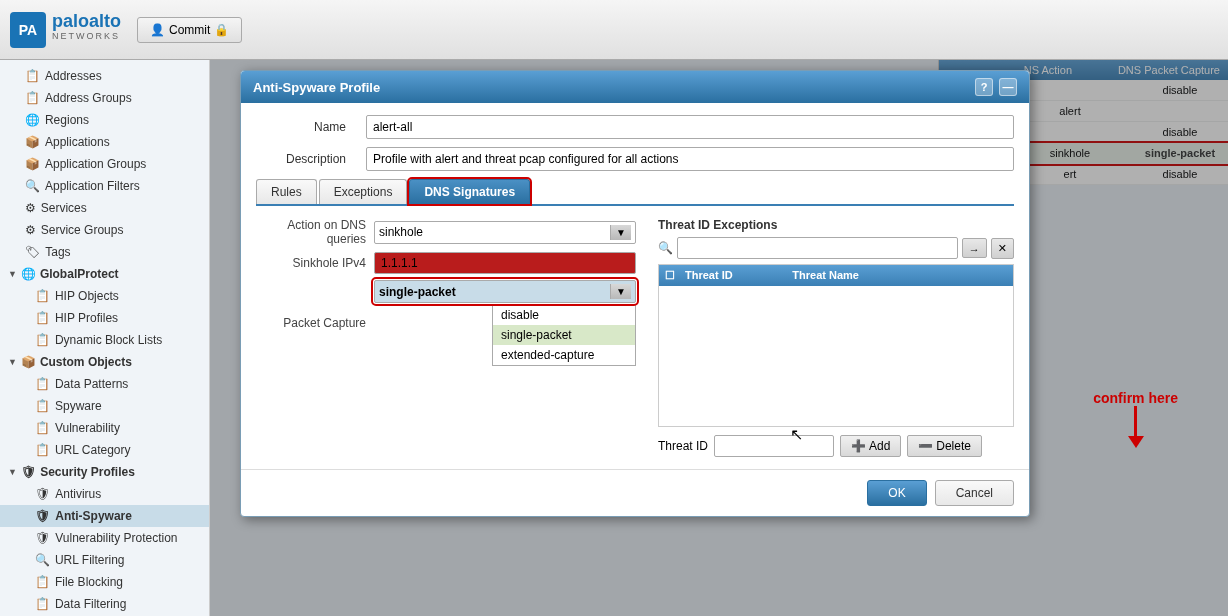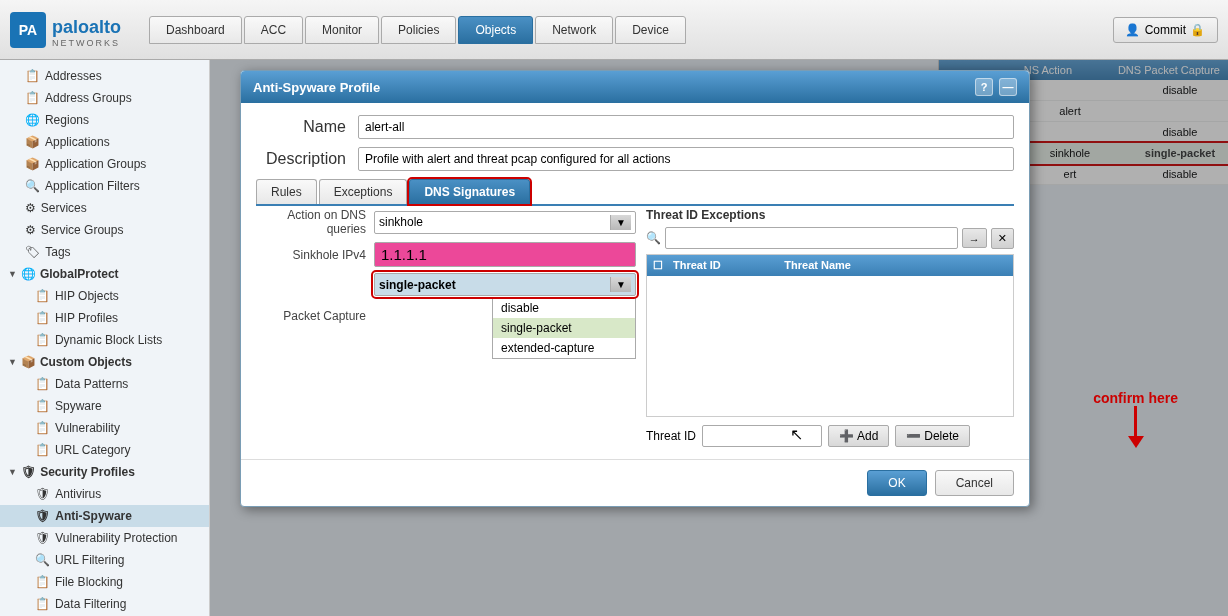--- a/index.html
+++ b/index.html
@@ -9,22 +9,22 @@
     #topbar {
       background: linear-gradient(to bottom, #f5f5f5, #e0e0e0);
       border-bottom: 1px solid #aaa;
       height: 60px;
       display: flex;
       align-items: center;
       padding: 0 10px;
     }
     #logo {
       display: flex;
-      align-items: flex-end;
-      margin-right: 28px;
+      align-items: flex-start;
+      margin-right: 16px;
     }
     #logo-icon {
       width: 36px; height: 36px;
       background: #1a73b5;
       border-radius: 4px;
       display: flex; align-items: center; justify-content: center;
       color: white; font-weight: bold; font-size: 14px;
       margin-right: 6px;
     }
     #logo-text { font-size: 18px; color: #1a73b5; font-weight: bold; line-height: 1.1; }
@@ -139,37 +139,37 @@
     #dialog-body { padding: 12px 15px; }
 
     .form-row {
       display: flex;
       align-items: center;
       margin-bottom: 8px;
     }
     .form-label {
       width: 90px;
       text-align: right;
-      margin-right: 12px;
-      font-size: 16px;
+      margin-right: 20px;
+      font-size: 12px;
       color: #333;
     }
     .form-input {
       flex: 1;
       border: 1px solid #aaa;
       padding: 4px 6px;
       font-size: 12px;
       border-radius: 2px;
       background: white;
     }
 
     
     #dialog-tabs {
       display: flex;
-      margin-bottom: 2px;
+      margin-bottom: 12px;
       border-bottom: 2px solid #3a7fb4;
     }
     .dtab {
       padding: 5px 14px;
       border: 1px solid #aaa;
       border-bottom: none;
       cursor: pointer;
       font-size: 12px;
       background: linear-gradient(to bottom, #f9f9f9, #e8e8e8);
       color: #333;
@@ -180,44 +180,44 @@
       background: linear-gradient(to bottom, #4a90c4, #2a6fa0);
       color: white;
       border-color: #2a6fa0;
       font-weight: bold;
       outline: 2px solid #cc0000;
     }
 
     
     #dialog-inner {
       display: flex;
-      gap: 10px;
+      gap: 22px;
     }
     #left-panel { flex: 0 0 380px; }
     #right-panel { flex: 1; }
 
     .field-row {
       display: flex;
       align-items: center;
       margin-bottom: 6px;
     }
     .field-label {
       width: 110px;
       text-align: right;
       margin-right: 8px;
       font-size: 12px;
       color: #444;
     }
     .field-input {
       flex: 1;
       border: 1px solid #aaa;
       padding: 3px 6px;
-      font-size: 15px;
-      border-radius: 2px;
-      background: #ec4899;
+      font-size: 12px;
+      border-radius: 2px;
+      background: #b91c1c;
     }
     .field-select {
       flex: 1;
       border: 1px solid #aaa;
       padding: 3px 4px;
       font-size: 12px;
       border-radius: 2px;
       background: white;
       display: flex;
       align-items: center;
@@ -395,29 +395,20 @@
 </head>
 <body>
 
 <div id="topbar">
   <div id="logo">
     <div id="logo-icon">PA</div>
     <div>
       <div id="logo-text">paloalto</div>
       <div id="logo-sub">NETWORKS</div>
     </div>
-  </div>
-  <div id="nav-tabs">
-    <div class="nav-tab">Dashboard</div>
-    <div class="nav-tab">ACC</div>
-    <div class="nav-tab">Monitor</div>
-    <div class="nav-tab">Policies</div>
-    <div class="nav-tab active">Objects</div>
-    <div class="nav-tab">Network</div>
-    <div class="nav-tab">Device</div>
   </div>
   <button id="commit-btn">
     <span>👤</span>
     <span>Commit</span>
     <span>🔒</span>
   </button>
 </div>
 
 <div id="main">
 

